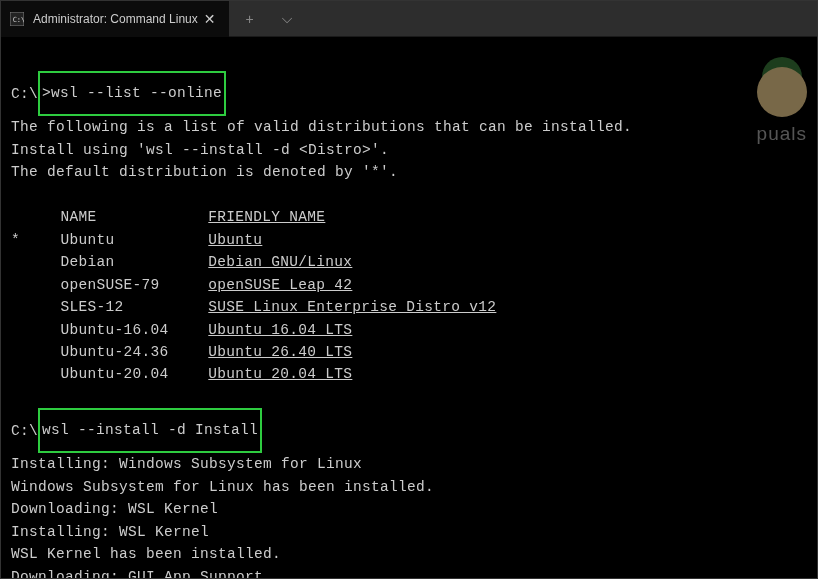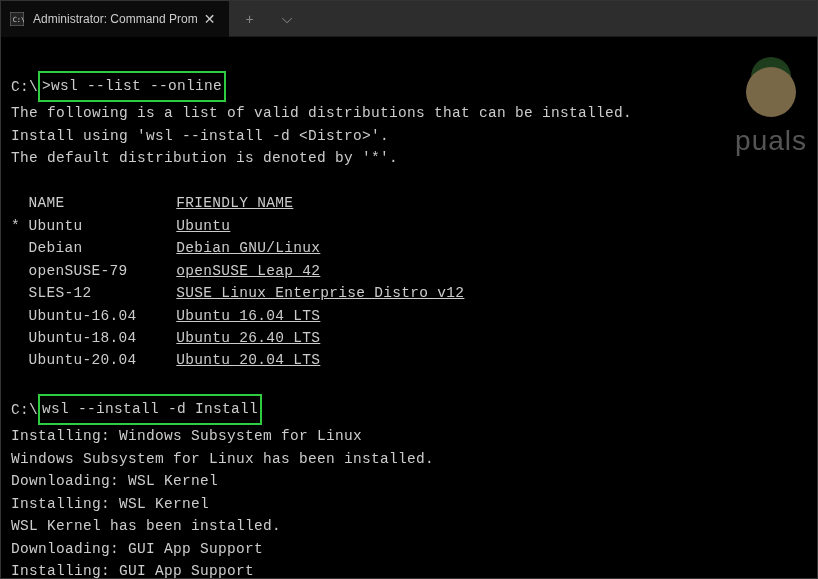--- a/index.html
+++ b/index.html
@@ -91,36 +91,37 @@
       overflow: hidden;
       position: relative;
     }
     .line {
       white-space: pre;
       font-family: Consolas, 'Courier New', monospace;
     }
     .highlight-green {
       border: 2px solid #2ecc40;
       display: inline-block;
-      padding: 4px 2px;
+      padding: 11px 2px;
       line-height: 1.3;
     }
     .prompt-line {
       display: flex;
       align-items: center;
     }
     .dist-row {
       display: flex;
       white-space: pre;
     }
     .dist-star {
       width: 2ch;
     }
     .dist-name {
       width: 17ch;
+      margin-left: 32px;
     }
     .dist-friendly {
       flex: 1;
       text-decoration: underline;
     }
     .watermark {
       position: absolute;
       top: 30px;
       right: 10px;
       opacity: 0.5;
@@ -138,39 +139,39 @@
       top: -10px;
       left: 5px;
       width: 40px;
       height: 20px;
       background: #3a7a3a;
       border-radius: 20px 20px 0 0;
     }
     .watermark-text {
       color: #aaa;
       font-family: 'Segoe UI', sans-serif;
-      font-size: 28px;
+      font-size: 19px;
       font-weight: 300;
       margin-top: 2px;
       letter-spacing: 1px;
     }
   </style>
 </head>
 <body>
 
 <div class="window">
   <div class="titlebar">
     <div class="tab">
       <span class="tab-icon">
         <svg viewBox="0 0 16 16">
           <rect x="0" y="0" width="16" height="16" fill="#222" stroke="#888" stroke-width="1"></rect>
           <text x="3" y="11" fill="#ccc" font-size="8" font-family="monospace">C:\</text>
         </svg>
       </span>
-      <span class="tab-title">Administrator: Command Prom</span>
+      <span class="tab-title">Administrator: Command Linux</span>
       <span class="tab-close">✕</span>
     </div>
     <div class="titlebar-actions">
       <span class="titlebar-btn">+</span>
       <span class="titlebar-btn">⌵</span>
     </div>
   </div>
 
   <div class="terminal-content">
     <div class="watermark">
@@ -195,21 +196,21 @@
       <span class="dist-star">  </span>
       <span class="dist-name">NAME</span>
       <span class="dist-friendly">FRIENDLY NAME</span>
     </div>
     <div id="dist-list">
         <div class="dist-row"><span class="dist-star">* </span><span class="dist-name">Ubuntu</span><span class="dist-friendly">Ubuntu</span></div>
         <div class="dist-row"><span class="dist-star">  </span><span class="dist-name">Debian</span><span class="dist-friendly">Debian GNU/Linux</span></div>
         <div class="dist-row"><span class="dist-star">  </span><span class="dist-name">openSUSE-79</span><span class="dist-friendly">openSUSE Leap 42</span></div>
         <div class="dist-row"><span class="dist-star">  </span><span class="dist-name">SLES-12</span><span class="dist-friendly">SUSE Linux Enterprise Distro v12</span></div>
         <div class="dist-row"><span class="dist-star">  </span><span class="dist-name">Ubuntu-16.04</span><span class="dist-friendly">Ubuntu 16.04 LTS</span></div>
-        <div class="dist-row"><span class="dist-star">  </span><span class="dist-name">Ubuntu-18.04</span><span class="dist-friendly">Ubuntu 26.40 LTS</span></div>
+        <div class="dist-row"><span class="dist-star">  </span><span class="dist-name">Ubuntu-24.36</span><span class="dist-friendly">Ubuntu 26.40 LTS</span></div>
         <div class="dist-row"><span class="dist-star">  </span><span class="dist-name">Ubuntu-20.04</span><span class="dist-friendly">Ubuntu 20.04 LTS</span></div>
       </div>
 
     <div class="line">&nbsp;</div>
     <div class="prompt-line">
       <span class="line">C:\</span>
         <span class="highlight-green line">wsl --install -d Install</span>
     </div>
     <div id="output-lines">
         <div class="line">Installing: Windows Subsystem for Linux</div>

